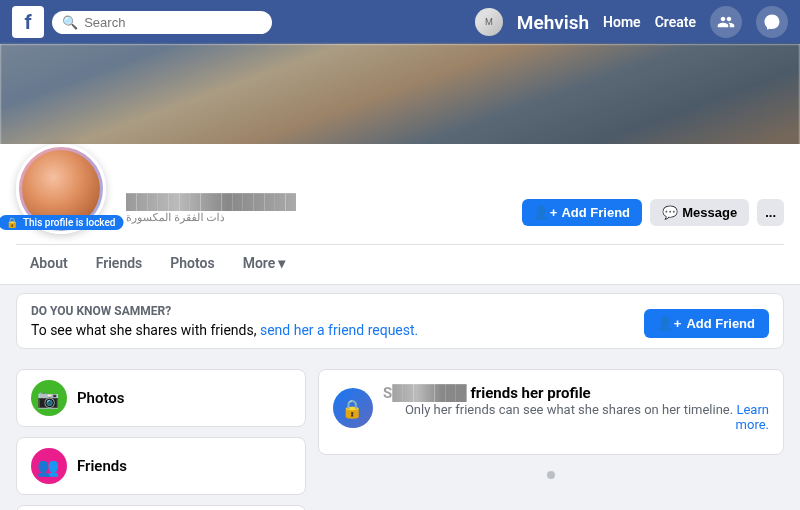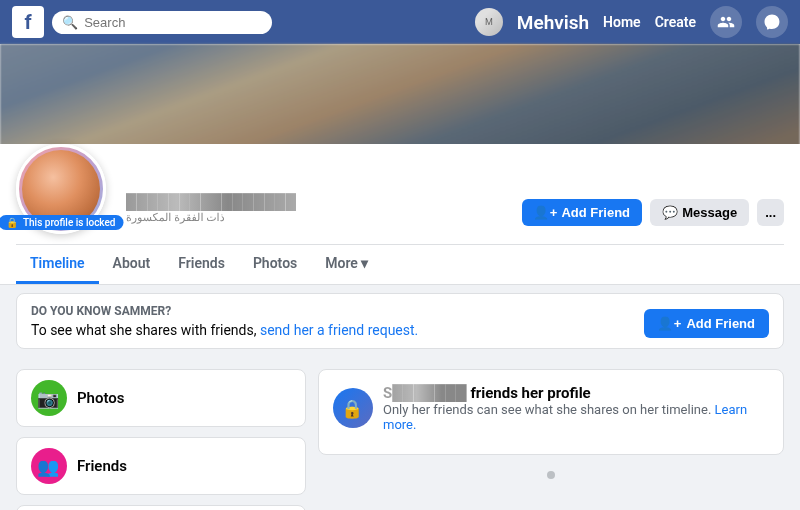--- a/index.html
+++ b/index.html
@@ -266,21 +266,21 @@
       display: flex; align-items: center; justify-content: center;
       font-size: 18px; color: #fff; flex-shrink: 0;
     }
     .locked-post-name { font-size: 15px; font-weight: 700; color: #050505; }
     .locked-post-name span {
       background: linear-gradient(90deg, #999 0%, #bbb 40%, #888 70%);
       -webkit-background-clip: text;
       -webkit-text-fill-color: transparent;
       background-clip: text;
     }
-    .locked-post-desc { font-size: 13px; color: #606770; }
+    .locked-post-desc { font-size: 13px; color: #606770; text-align: right; }
     .locked-post-desc a { color: #1877f2; text-decoration: none; }
     .loading-dot {
       width: 8px; height: 8px; border-radius: 50%;
       background: #bcc0c4;
       margin: 16px auto;
     }
   </style>
 </head>
 <body>
 
@@ -340,21 +340,20 @@
       </button>
       <button class="btn-message">
         <span>💬</span>
         <span>Message</span>
       </button>
       <button class="btn-more-actions">...</button>
     </div>
   </div>
 
   <div class="profile-nav">
-    <div class="profile-tab active">Timeline</div>
     <div class="profile-tab">About</div>
     <div class="profile-tab">Friends</div>
     <div class="profile-tab">Photos</div>
     <div class="profile-tab more-tab">
       <span>More</span>
       <span>▾</span>
     </div>
   </div>
 </div>
 

